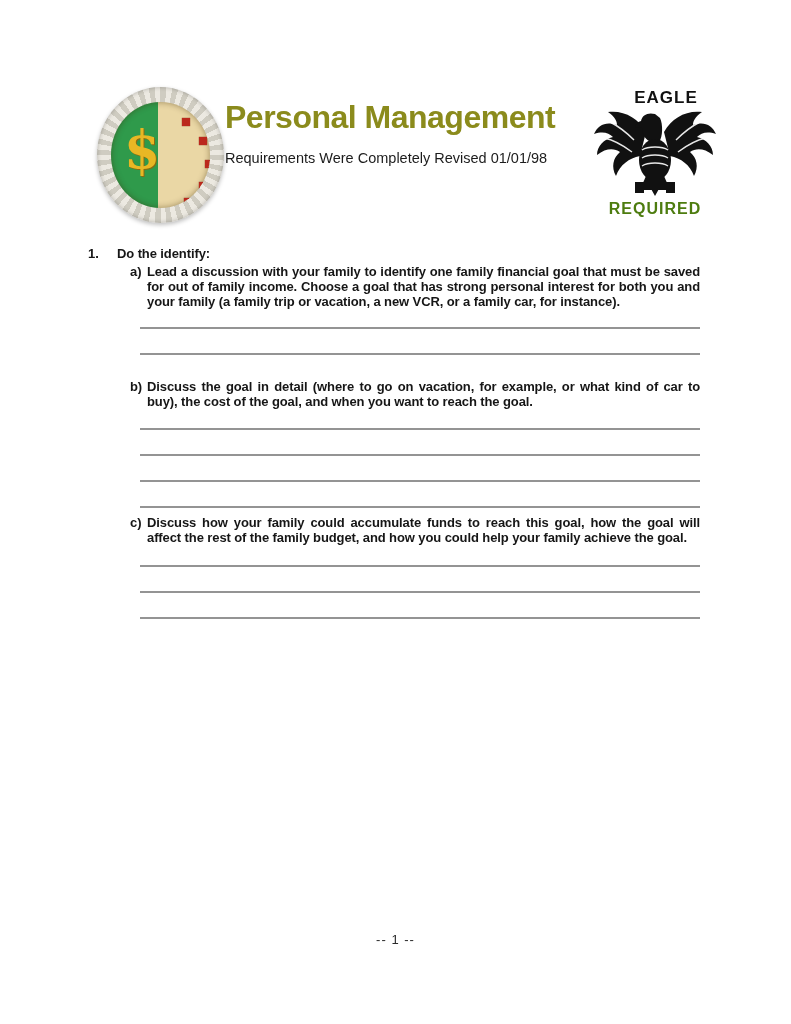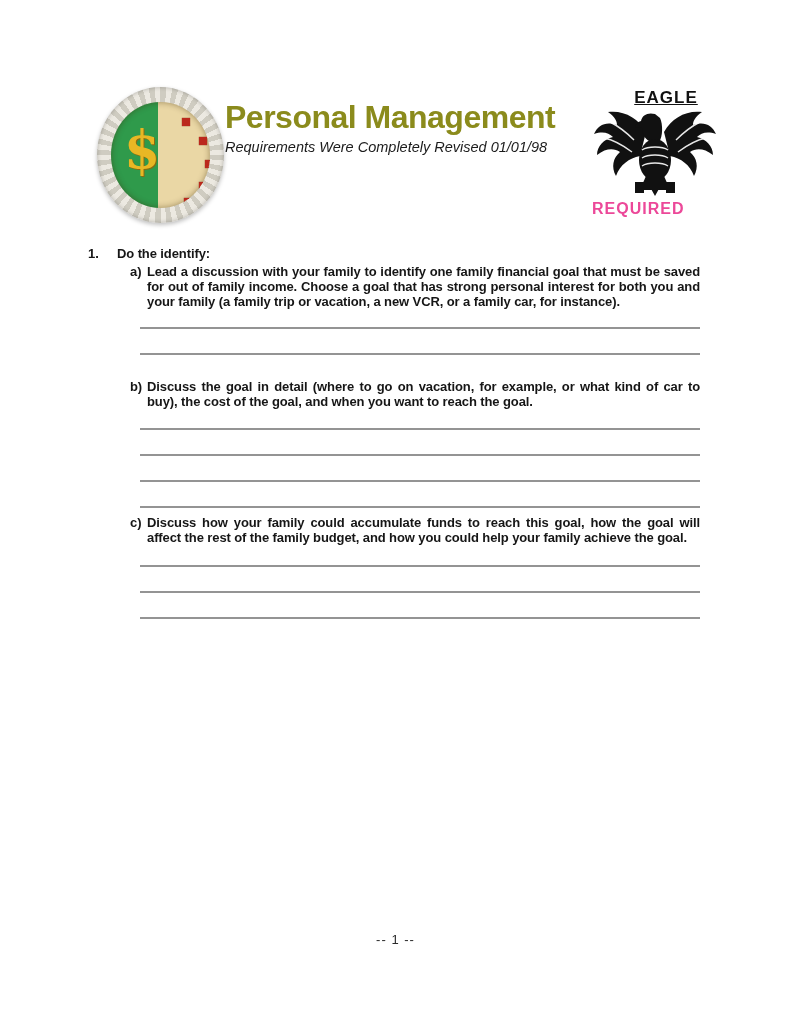--- a/index.html
+++ b/index.html
@@ -44,32 +44,32 @@
   .dot5{left:73px;top:96px;}
 
   .title-block{
     position:absolute;left:225px;top:100px;width:370px;
   }
   .title-line{
     font-size:32px;line-height:34px;font-weight:bold;color:#8b8b1c;
     letter-spacing:-0.5px;white-space:nowrap;
   }
   .subtitle{
-    margin-top:5px;font-size:14.5px;color:#1c1c1c;white-space:nowrap;font-style:italic;
+    margin-top:16px;font-size:14.5px;color:#1c1c1c;white-space:nowrap;
   }
 
   .eagle-emblem{position:absolute;left:592px;top:88px;width:126px;height:130px;}
   .eagle-top-label{
     position:absolute;top:0;left:0;width:100%;text-align:center;
     padding-left:22px;box-sizing:border-box;
-    font-size:17px;font-weight:bold;letter-spacing:1px;color:#111;text-decoration:underline;
+    font-size:17px;font-weight:bold;letter-spacing:1px;color:#111;
   }
   .eagle-bottom-label{
-    position:absolute;bottom:0;left:0;width:100%;text-align:left;
-    font-size:16px;font-weight:bold;letter-spacing:1px;color:#ec4899;
+    position:absolute;bottom:0;left:0;width:100%;text-align:center;
+    font-size:16px;font-weight:bold;letter-spacing:1px;color:#4d7c0f;
   }
   .eagle-svg{position:absolute;left:0;top:10px;width:126px;height:100px;}
 
   
   .req-section{
     position:absolute;left:88px;top:246px;width:612px;
     font-size:13px;line-height:15px;font-weight:bold;color:#161616;
     letter-spacing:-0.1px;
   }
   .req-head{display:flex;}

